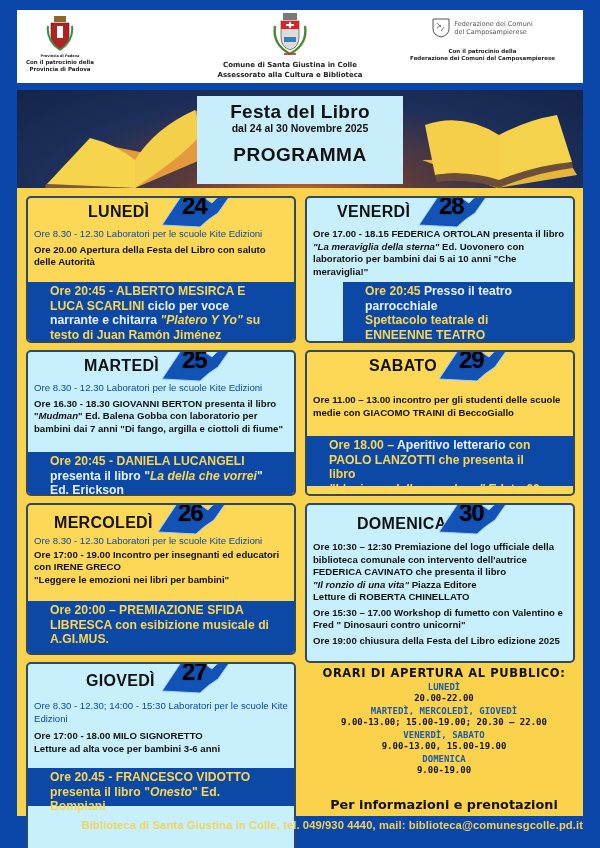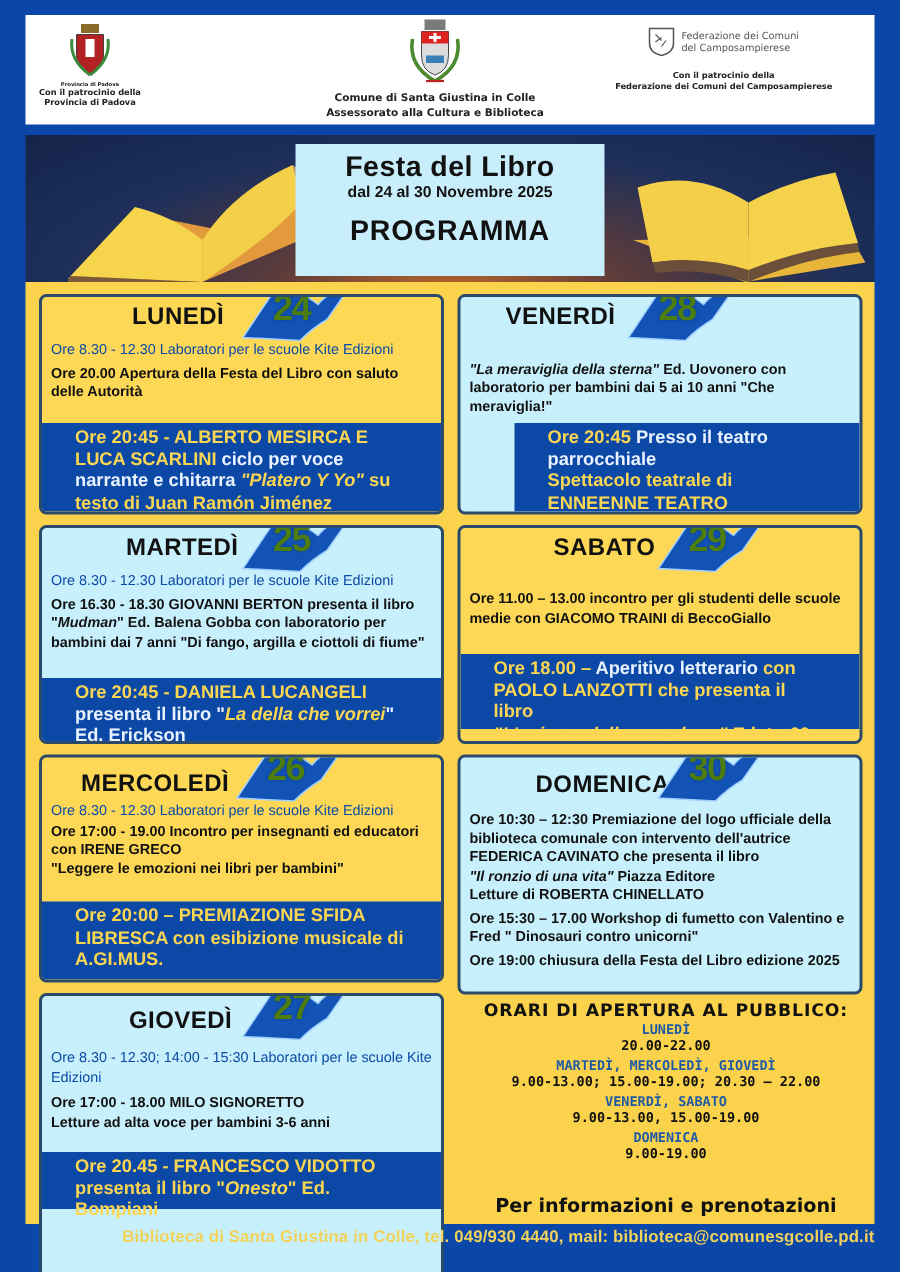--- a/index.html
+++ b/index.html
@@ -52,21 +52,21 @@
     position: absolute; border: 2px solid #2b4a6b; border-radius: 5px; overflow: hidden;
     font-family: "Liberation Sans", sans-serif;
   }
   .card.yellow { background: #fdd856; }
   .card.cyan { background: #c8f0fc; }
 
   .day-head { position: relative; height: 30px; }
   .day-name { position: absolute; top: 5px; font-weight: bold; font-size: 16px; letter-spacing: 0.3px; color: #111; }
   .day-badge { position: absolute; top: -7px; width: 72px; height: 38px; }
   .day-badge .num {
-    position: absolute; left: 22px; top: 1px; font-weight: bold; font-size: 24px; color: #4d7c0f;
+    position: absolute; left: 22px; top: 1px; font-weight: bold; font-size: 24px; color: #000000;
     font-family: "Liberation Sans", sans-serif; letter-spacing: -1px;
     text-shadow: 0 0 2px #0b3c8a;
   }
 
   .line { font-size: 9.6px; line-height: 12.5px; padding: 0 6px; }
   .line.blue { color: #0c4aa6; }
   .line.black { color: #111; font-weight: bold; }
   .line + .line { margin-top: 3px; }
 
   .hl {
@@ -241,21 +241,21 @@
   <div class="card cyan" style="left:305px;top:196px;width:270px;height:147px;">
     <div class="day-head">
       <div class="day-name" style="left:30px;">VENERDÌ</div>
       <div class="day-badge" style="left:110px;">
         <svg width="72" height="38" viewBox="0 0 72 38">
             <path d="M2 34 L22 4 Q40 2 52 12 Q60 2 72 2 L58 22 Q48 28 40 36z" fill="#1353b5" stroke="#9fd0ff" stroke-width="1"></path>
           </svg>
         <div class="num">28</div>
       </div>
     </div>
-    <div class="line black"><br><i>"La meraviglia della sterna"</i><span> Ed. Uovonero con laboratorio per bambini dai 5 ai 10 anni "Che meraviglia!"</span></div>
+    <div class="line black"><span>Ore 17.00 - 18.15 FEDERICA ORTOLAN presenta il libro</span><br><i>"La meraviglia della sterna"</i><span> Ed. Uovonero con laboratorio per bambini dai 5 ai 10 anni "Che meraviglia!"</span></div>
     <div class="hl" style="top:84px;height:59px;margin-left:36px;">
       <span>Ore 20:45</span><span class="w">  Presso il teatro parrocchiale</span><br>
       <span>Spettacolo teatrale di </span><span>ENNEENNE TEATRO</span><br>
       <span class="it">"Pedala Alfonsina!</span><br>
       <span class="it">Una ribelle al Giro d' Italia"</span>
     </div>
   </div>
 
   <div class="card yellow" style="left:305px;top:350px;width:270px;height:146px;">
     <div class="day-head">

